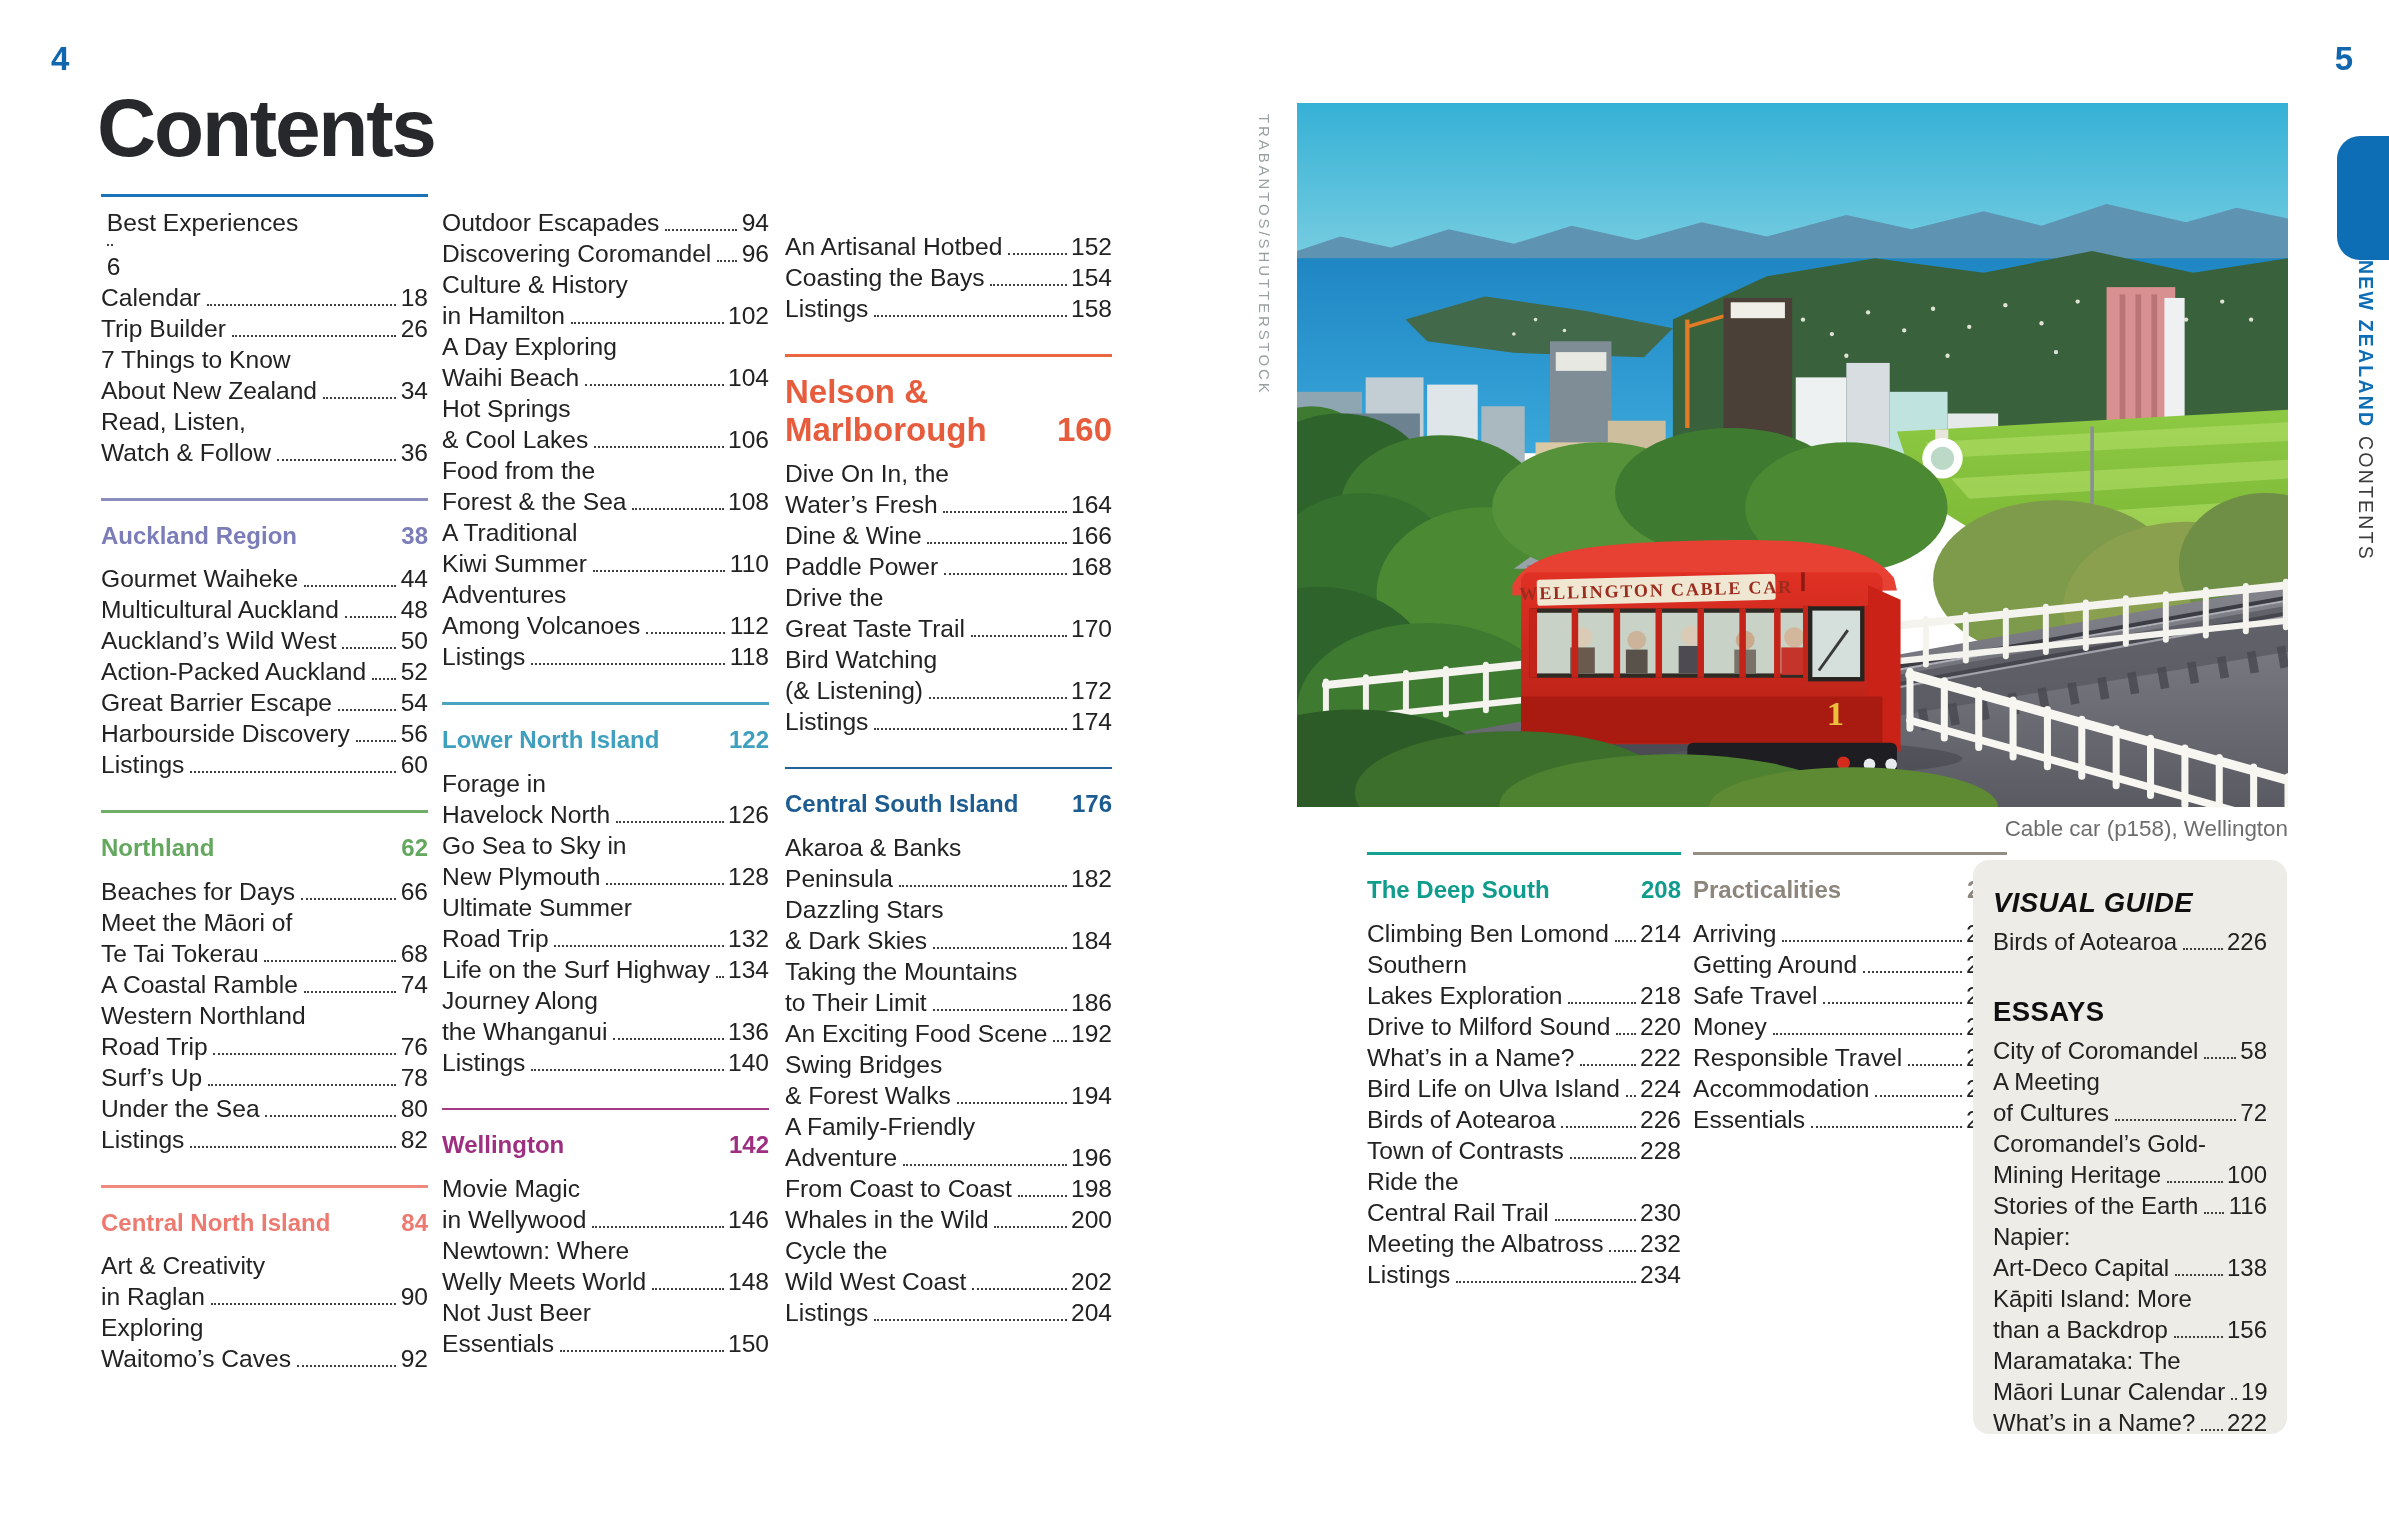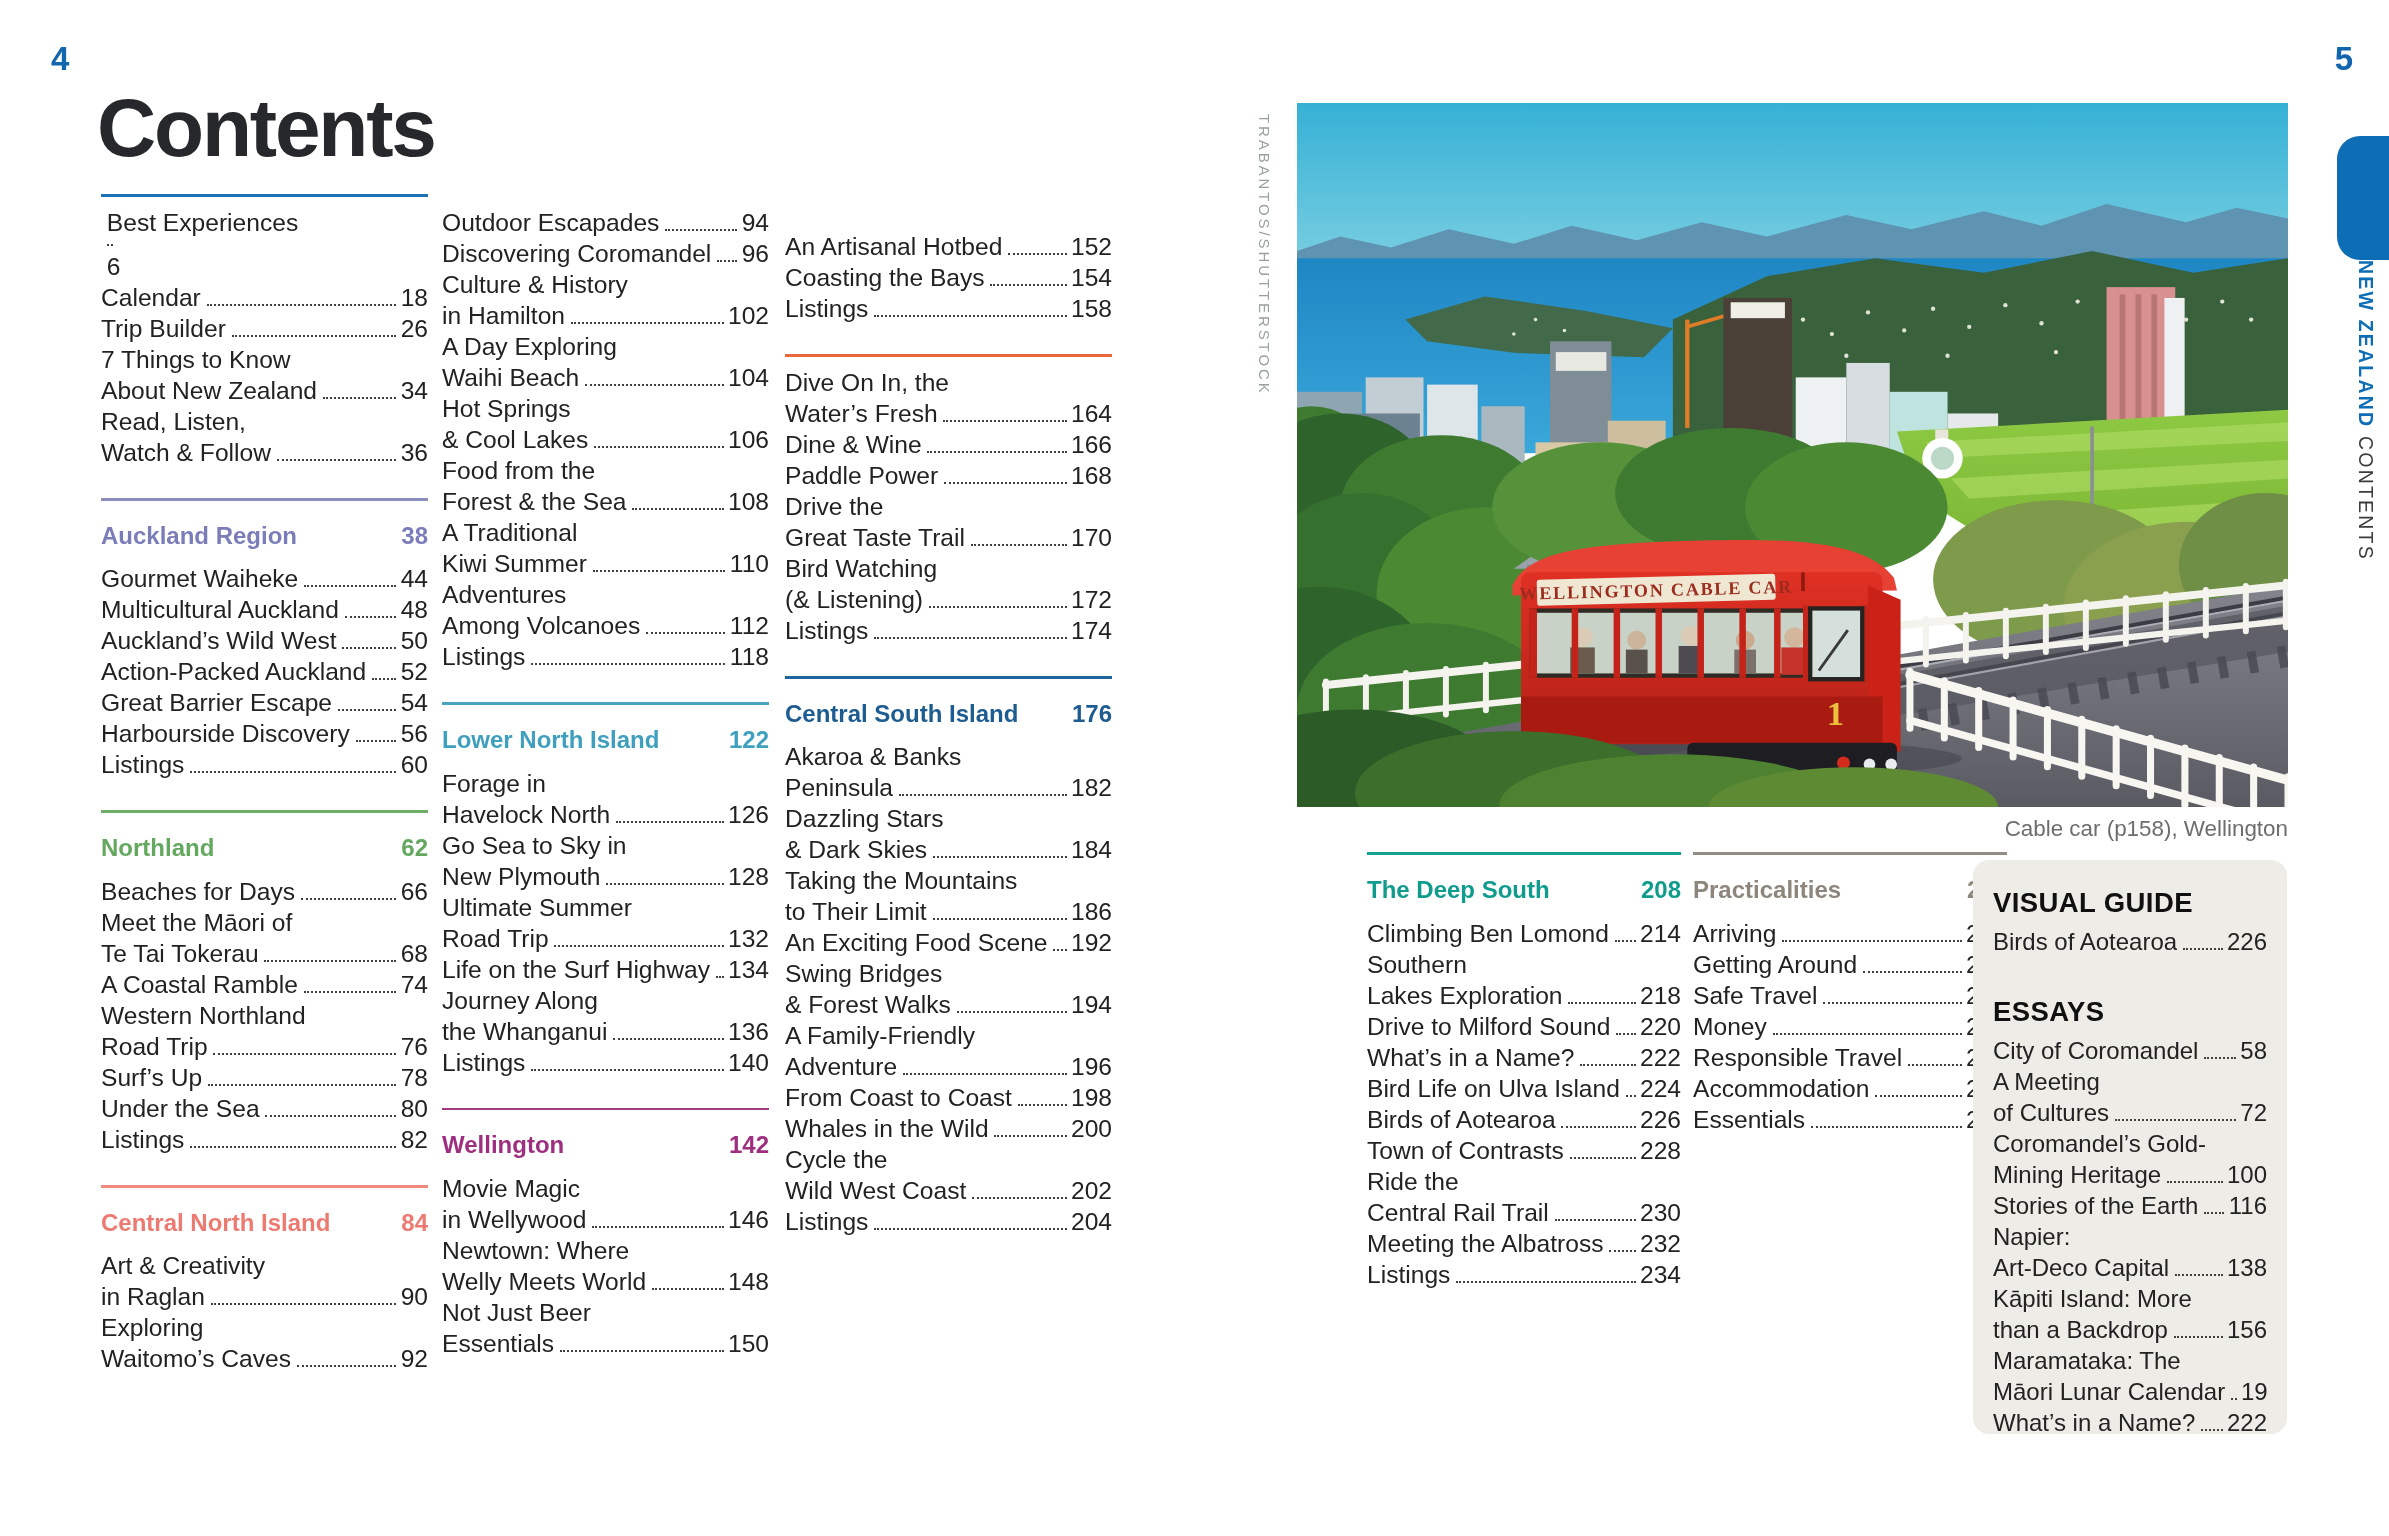--- a/index.html
+++ b/index.html
@@ -24,21 +24,21 @@
   .row.rule{display:block;height:2.9px;background:var(--c,#999);margin:30px 0 0 0;}
   .row.rule:first-child{margin-top:0;}
   .row.rule + .row.entry, .row.rule + .row.entry-nodots{margin-top:10px;flex-direction:column;}
   .row.header{justify-content:space-between;color:var(--c,#333);font-weight:bold;
               font-size:24px;line-height:38px;margin:16px 0 8.7px 0;}
   .row.header2{display:block;color:var(--c,#333);font-weight:bold;font-size:33px;
                line-height:38px;margin:16px 0 8.7px 0;}
   .h2row{display:flex;justify-content:space-between;}
   .row.heading{font-weight:bold;font-size:27.5px;line-height:33px;color:#101010;
                margin:19px 0 7.2px 0;letter-spacing:0.4px;}
-  .row.heading:first-child{margin-top:0;}
+  .row.heading:first-child{margin-top:0;font-style:italic;}
   .row.spacer{height:19px;}
   #vgbox{position:absolute;left:1973px;top:860px;width:314px;height:574px;
          background:#edece7;border-radius:16px;padding:26px 20px;box-sizing:border-box;}
   #vgbox .row.entry,#vgbox .row.entry-nodots{font-size:24px;line-height:31px;}
   #photo{position:absolute;left:1297px;top:103px;width:991px;height:704px;}
   #caption{position:absolute;left:1297px;top:816px;width:991px;text-align:right;
            font-size:22.4px;color:#6d6d6d;}
   #credit{position:absolute;left:1256px;top:114px;writing-mode:vertical-rl;
           font-size:15px;letter-spacing:2.9px;color:#98a0a2;}
   #tab{position:absolute;right:0;top:136px;width:52px;height:124px;background:#0d6db5;
@@ -349,20 +349,27 @@
         <span class="lbl">Coasting the Bays</span>
         <span class="dots"></span>
         <span class="pg">154</span>
       </div>
       <div class="row entry">
         <span class="lbl">Listings</span>
         <span class="dots"></span>
         <span class="pg">158</span>
       </div>
       <div class="row rule" style="--c: #e9663f;"></div>
+      <div class="row header2" style="--c: #e65c3c;">
+        <div class="lbl">Nelson &amp;</div>
+        <div class="h2row">
+          <span class="lbl">Marlborough</span>
+          <span class="pg">160</span>
+        </div>
+      </div>
       <div class="row entry-nodots">
         <span class="lbl">Dive On In, the</span>
       </div>
       <div class="row entry">
         <span class="lbl">Water’s Fresh</span>
         <span class="dots"></span>
         <span class="pg">164</span>
       </div>
       <div class="row entry">
         <span class="lbl">Dine &amp; Wine</span>

